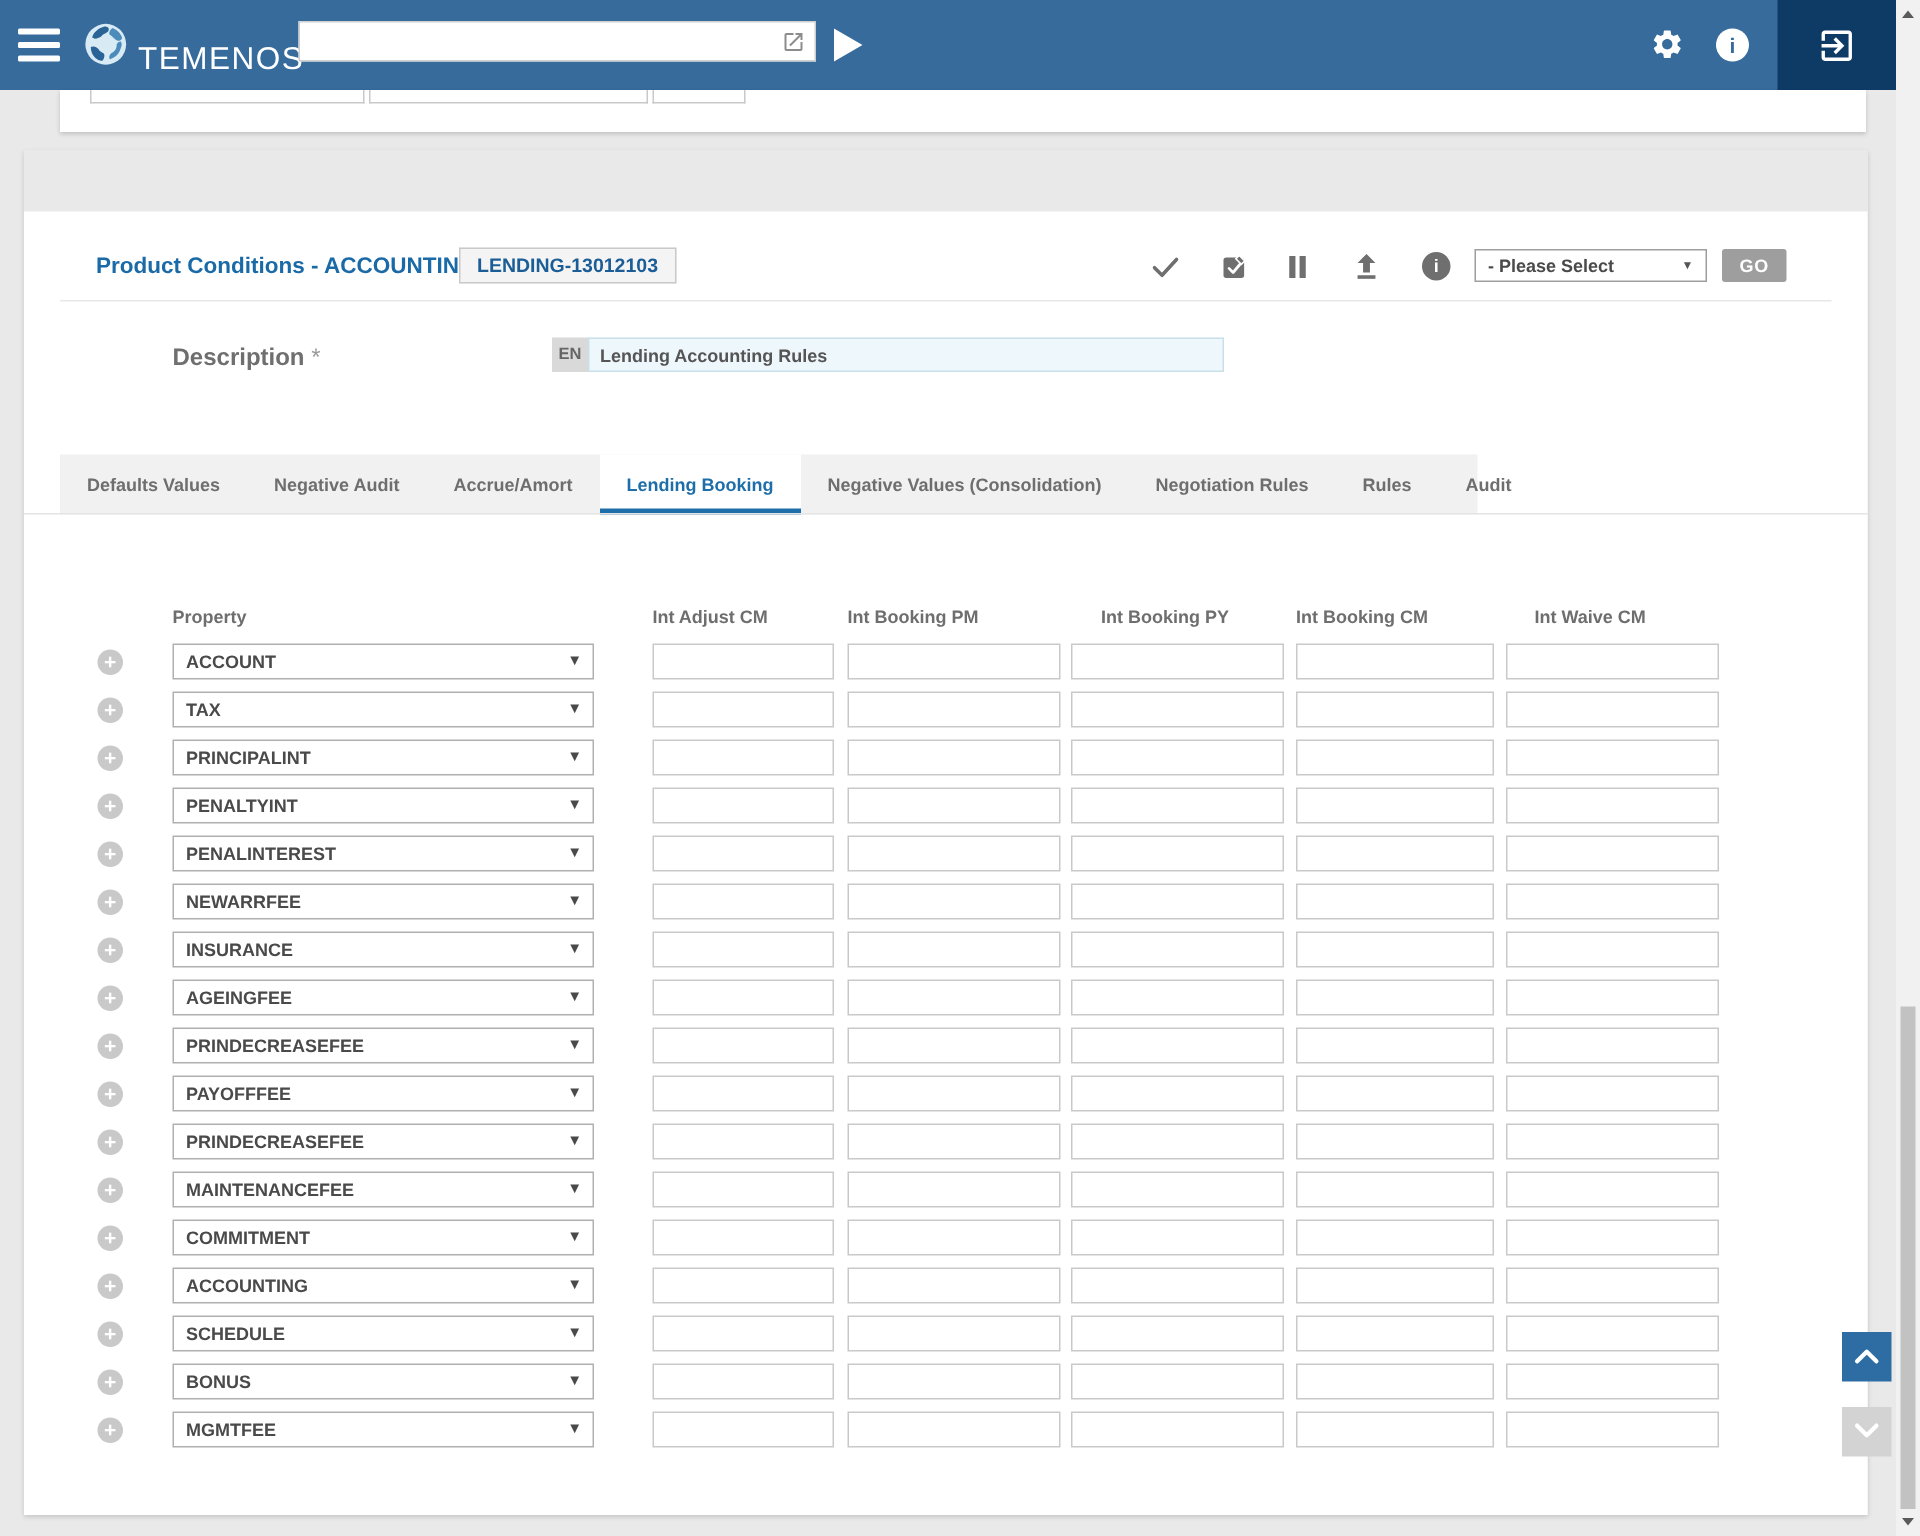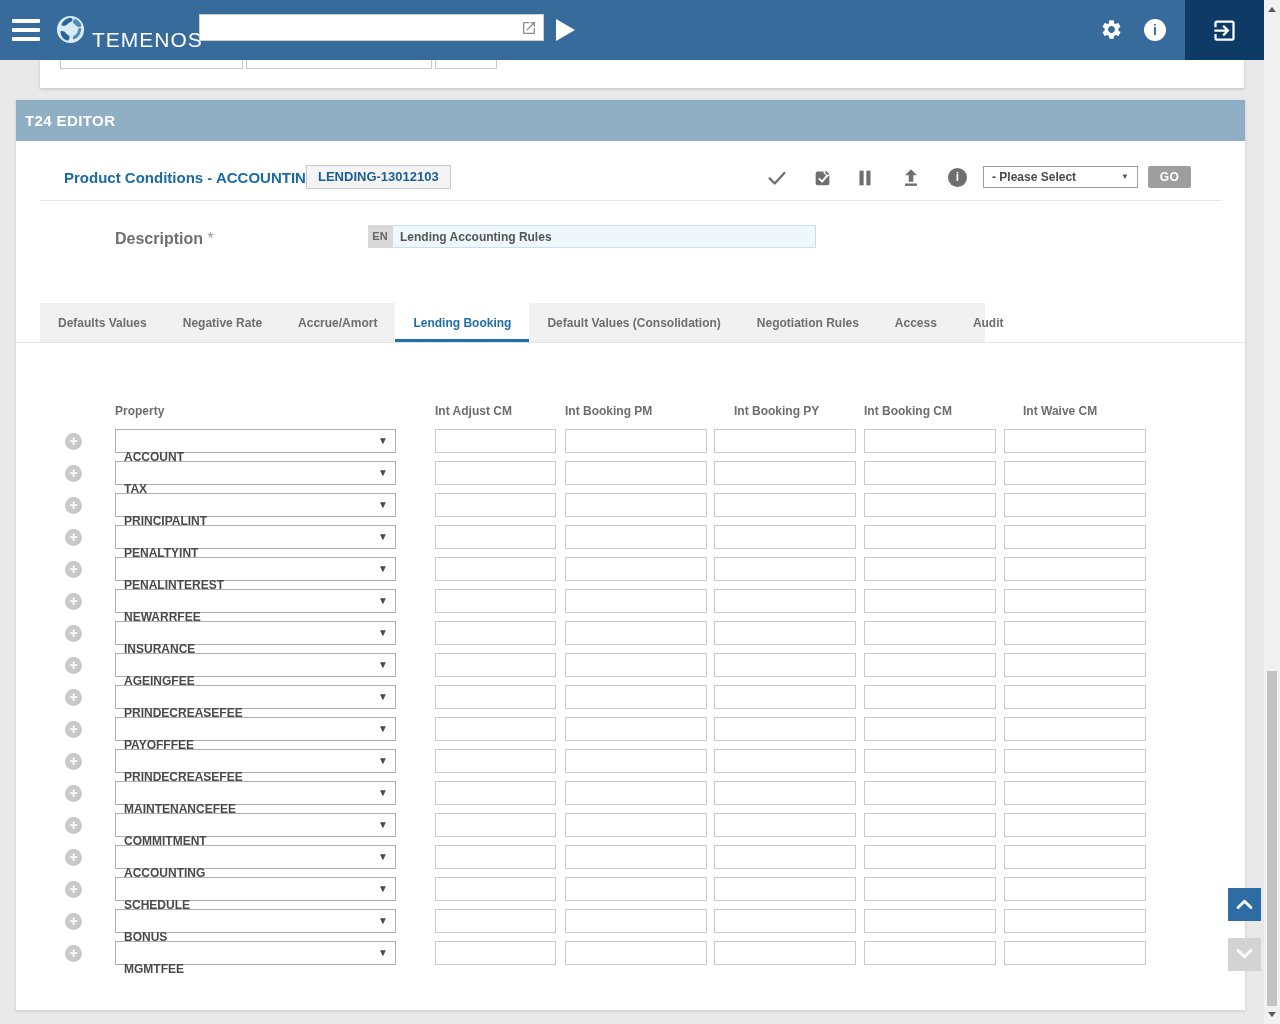--- a/index.html
+++ b/index.html
@@ -72,21 +72,21 @@
   .tab.active { background:#fff; color:#1e6fa9; box-shadow:inset 0 -4px 0 #1e6fa9; }
   .tabs-line { position:absolute; left:0; top:201px; width:1229px; height:1px; background:#e4e4e4; }
 
   .colhead { position:absolute; top:263px; font-size:12px; font-weight:bold; color:#6e6e6e; }
 
   .grid-row { position:absolute; left:0; width:1229px; height:24px; }
   .plus { position:absolute; left:49px; top:4px; width:17px; height:17px; background:#c9c9c9; border-radius:50%;
     color:#fff; text-align:center; line-height:16px; font-size:14px; font-weight:bold; cursor:pointer; }
   .prop-select { position:absolute; left:99px; top:0; width:281px; height:24px; border:1px solid #b0b0b0;
     background:#fff; cursor:pointer; }
-  .prop-select .lbl { position:absolute; left:8px; top:16px; line-height:22px; font-size:12px; font-weight:bold; color:#4a4a4a; }
+  .prop-select .lbl { position:absolute; left:8px; top:0; line-height:22px; font-size:12px; font-weight:bold; color:#4a4a4a; }
   .prop-select .caret { position:absolute; right:7px; top:0; line-height:22px; font-size:10px; color:#4a4a4a; }
   .cell-input { position:absolute; top:0; height:24px; border:1px solid #c9c9c9; background:#fff; outline:none;
     font-size:12px; color:#444; padding:0 5px; font-family:"Liberation Sans", sans-serif; }
 
   
   .jumpbtn { position:absolute; width:33px; height:33px; cursor:pointer; }
   .jump-up { left:1228px; top:888px; background:#2e6da4; }
   .jump-down { left:1228px; top:938px; background:#d3d3d3; }
   .jumpbtn svg { position:absolute; left:5px; top:6px; }
 
@@ -133,21 +133,20 @@
   </div>
 </div>
 
 <div class="topcard">
   <div class="cutbox cut1"></div>
   <div class="cutbox cut2"></div>
   <div class="cutbox cut3"></div>
 </div>
 
 <div class="panel">
-  <div class="panelbar">T24 EDITOR</div>
   <div class="panelbody">
 
     <div class="rec-title">Product Conditions - ACCOUNTING</div>
     <div class="rec-chip">LENDING-13012103</div>
 
     <svg class="tb-icon" style="left:750px" viewBox="0 0 24 24">
       <path d="M4 12.5l5.5 5.5L20 6.5" fill="none" stroke="#6f6f6f" stroke-width="2.6" stroke-linecap="round" stroke-linejoin="round"></path>
     </svg>
     <svg class="tb-icon" style="left:796px" viewBox="0 0 24 24">
       <rect x="4" y="5" width="15" height="15" rx="2" fill="#6f6f6f"></rect>
@@ -176,26 +175,26 @@
       <span>Description</span>
       <span class="req">*</span>
     </div>
     <div class="desc-group">
       <div class="lang-tag">EN</div>
       <input class="desc-input" type="text" value="Lending Accounting Rules" style="">
     </div>
 
     <div class="tabs">
         <div class="tab">Defaults Values</div>
-        <div class="tab">Negative Rate</div>
+        <div class="tab">Negative Audit</div>
         <div class="tab">Accrue/Amort</div>
         <div class="tab active">Lending Booking</div>
-        <div class="tab">Default Values (Consolidation)</div>
+        <div class="tab">Negative Values (Consolidation)</div>
         <div class="tab">Negotiation Rules</div>
-        <div class="tab">Access</div>
+        <div class="tab">Rules</div>
         <div class="tab">Audit</div>
       </div>
     <div class="tabs-line"></div>
 
     <div id="colheads">
         <div class="colhead" style="left: 99px;">Property</div>
         <div class="colhead" style="left: 419px;">Int Adjust CM</div>
         <div class="colhead" style="left: 549px;">Int Booking PM</div>
         <div class="colhead" style="left: 698px; padding-left: 20px;">Int Booking PY</div>
         <div class="colhead" style="left: 848px;">Int Booking CM</div>

